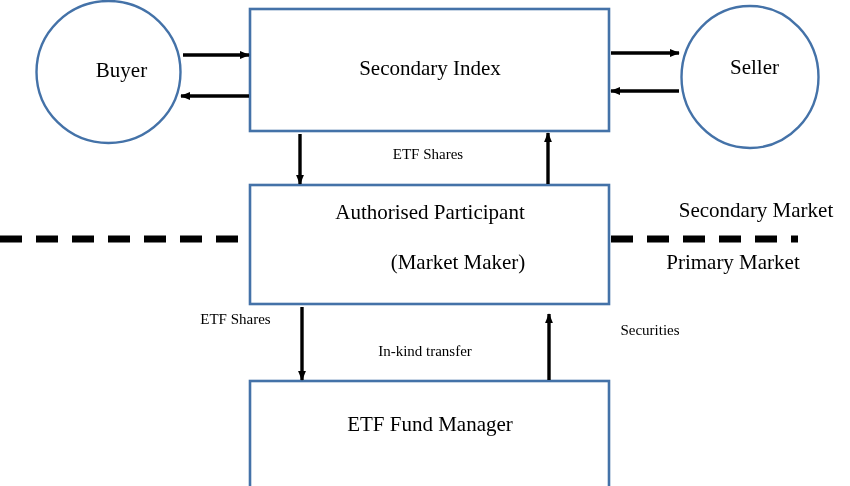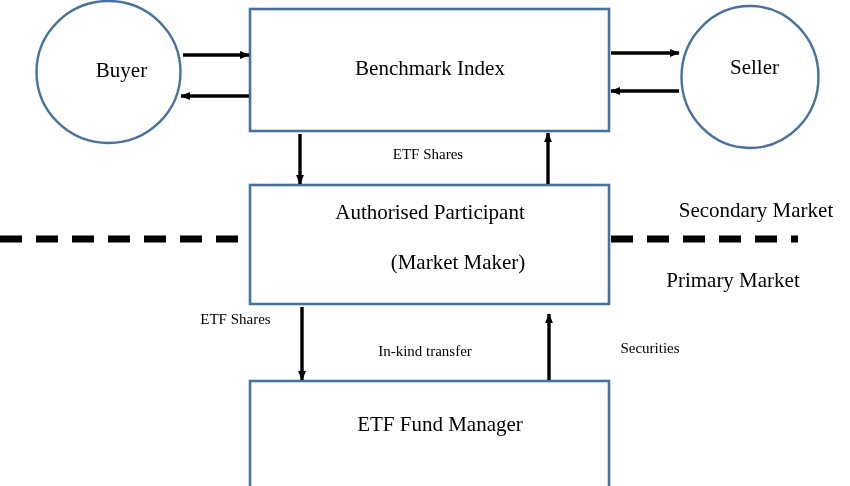--- a/index.html
+++ b/index.html
@@ -49,29 +49,29 @@
     color: #000000;
     white-space: nowrap;
   }
   
   #label-buyer   { left: 36px;  top: 60px;  width: 171px; text-align: center; }
   #label-seller  { left: 681px; top: 57px;  width: 147px; }
   
   #label-benchmark-index { left: 250px; top: 58px;  width: 360px; }
   #label-ap-line1        { left: 250px; top: 202px; width: 360px; }
   #label-ap-line2        { left: 250px; top: 252px; width: 416px; }
-  #label-fund-manager    { left: 260px; top: 414px; width: 360px; }
+  #label-fund-manager    { left: 250px; top: 414px; width: 360px; }
   
   #label-etf-shares-top    { left: 348px; top: 146px; width: 160px; }
   #label-etf-shares-bottom { left: 168px; top: 311px; width: 135px; }
   #label-in-kind-transfer  { left: 330px; top: 331px; width: 190px; margin-top: 12px; }
-  #label-securities        { left: 590px; top: 340px; width: 120px; }
+  #label-securities        { left: 590px; top: 322px; width: 120px; }
   
   #label-secondary-market { left: 656px; top: 198px; width: 200px; }
-  #label-primary-market   { left: 643px; top: 268px; width: 180px; }
+  #label-primary-market   { left: 643px; top: 250px; width: 180px; }
 </style>
 </head>
 <body>
 
 <div id="diagram-root">
 
   <svg id="diagram-svg" viewBox="0 0 850 486">
     <defs>
       <marker id="arrowhead" markerWidth="10" markerHeight="8" refX="9.2" refY="4" orient="auto" markerUnits="userSpaceOnUse">
         <path d="M 0 0 L 10 4 L 0 8 z" fill="#000000"></path>
@@ -106,21 +106,21 @@
 
     <line x1="302" y1="307" x2="302" y2="380" stroke="#000000" stroke-width="3.4" marker-end="url(#arrowhead)"></line>
 
     <line x1="549" y1="380" x2="549" y2="314" stroke="#000000" stroke-width="3.4" marker-end="url(#arrowhead)"></line>
   </svg>
 
   <div class="node-label" id="label-buyer">Buyer</div>
 
   <div class="node-label" id="label-seller">Seller</div>
 
-  <div class="node-label" id="label-benchmark-index">Benchmark Index</div>
+  <div class="node-label" id="label-benchmark-index">Secondary Index</div>
 
   <div class="node-label" id="label-ap-line1">Authorised Participant</div>
 
   <div class="node-label" id="label-ap-line2">(Market Maker)</div>
 
   <div class="node-label" id="label-fund-manager">ETF Fund Manager</div>
 
   <div class="edge-label" id="label-etf-shares-top">ETF Shares</div>
 
   <div class="edge-label" id="label-etf-shares-bottom">ETF Shares</div>

